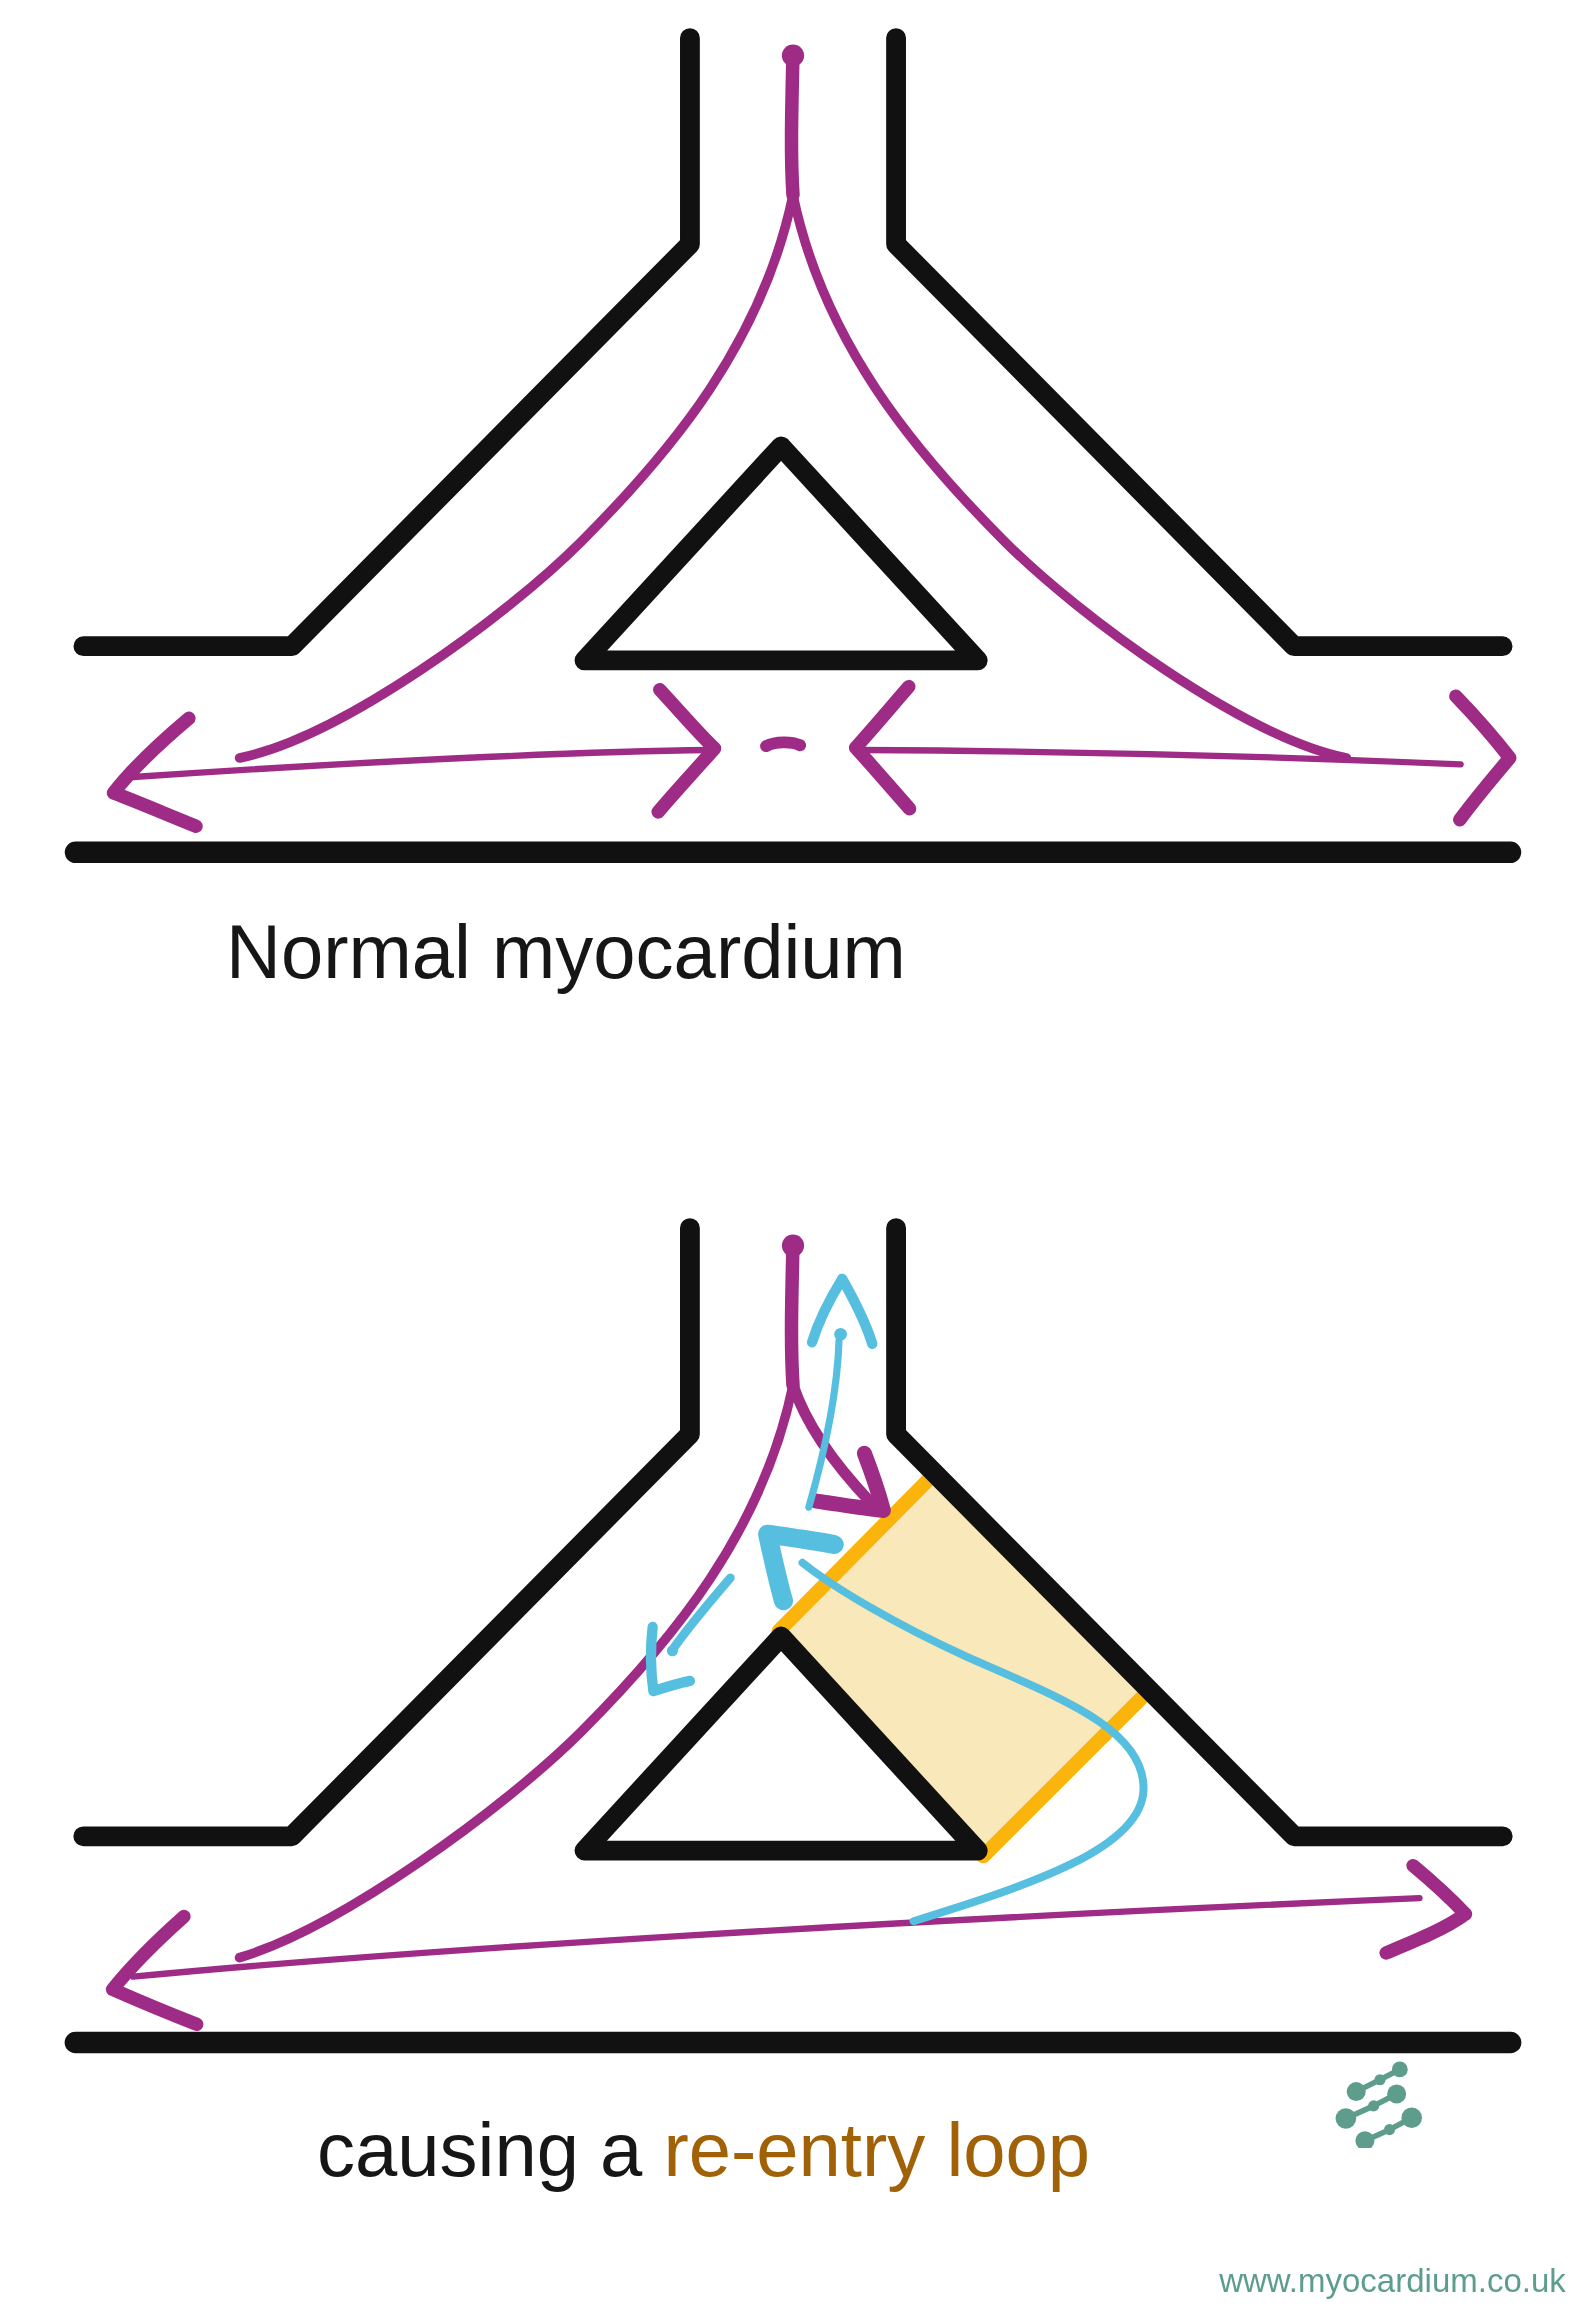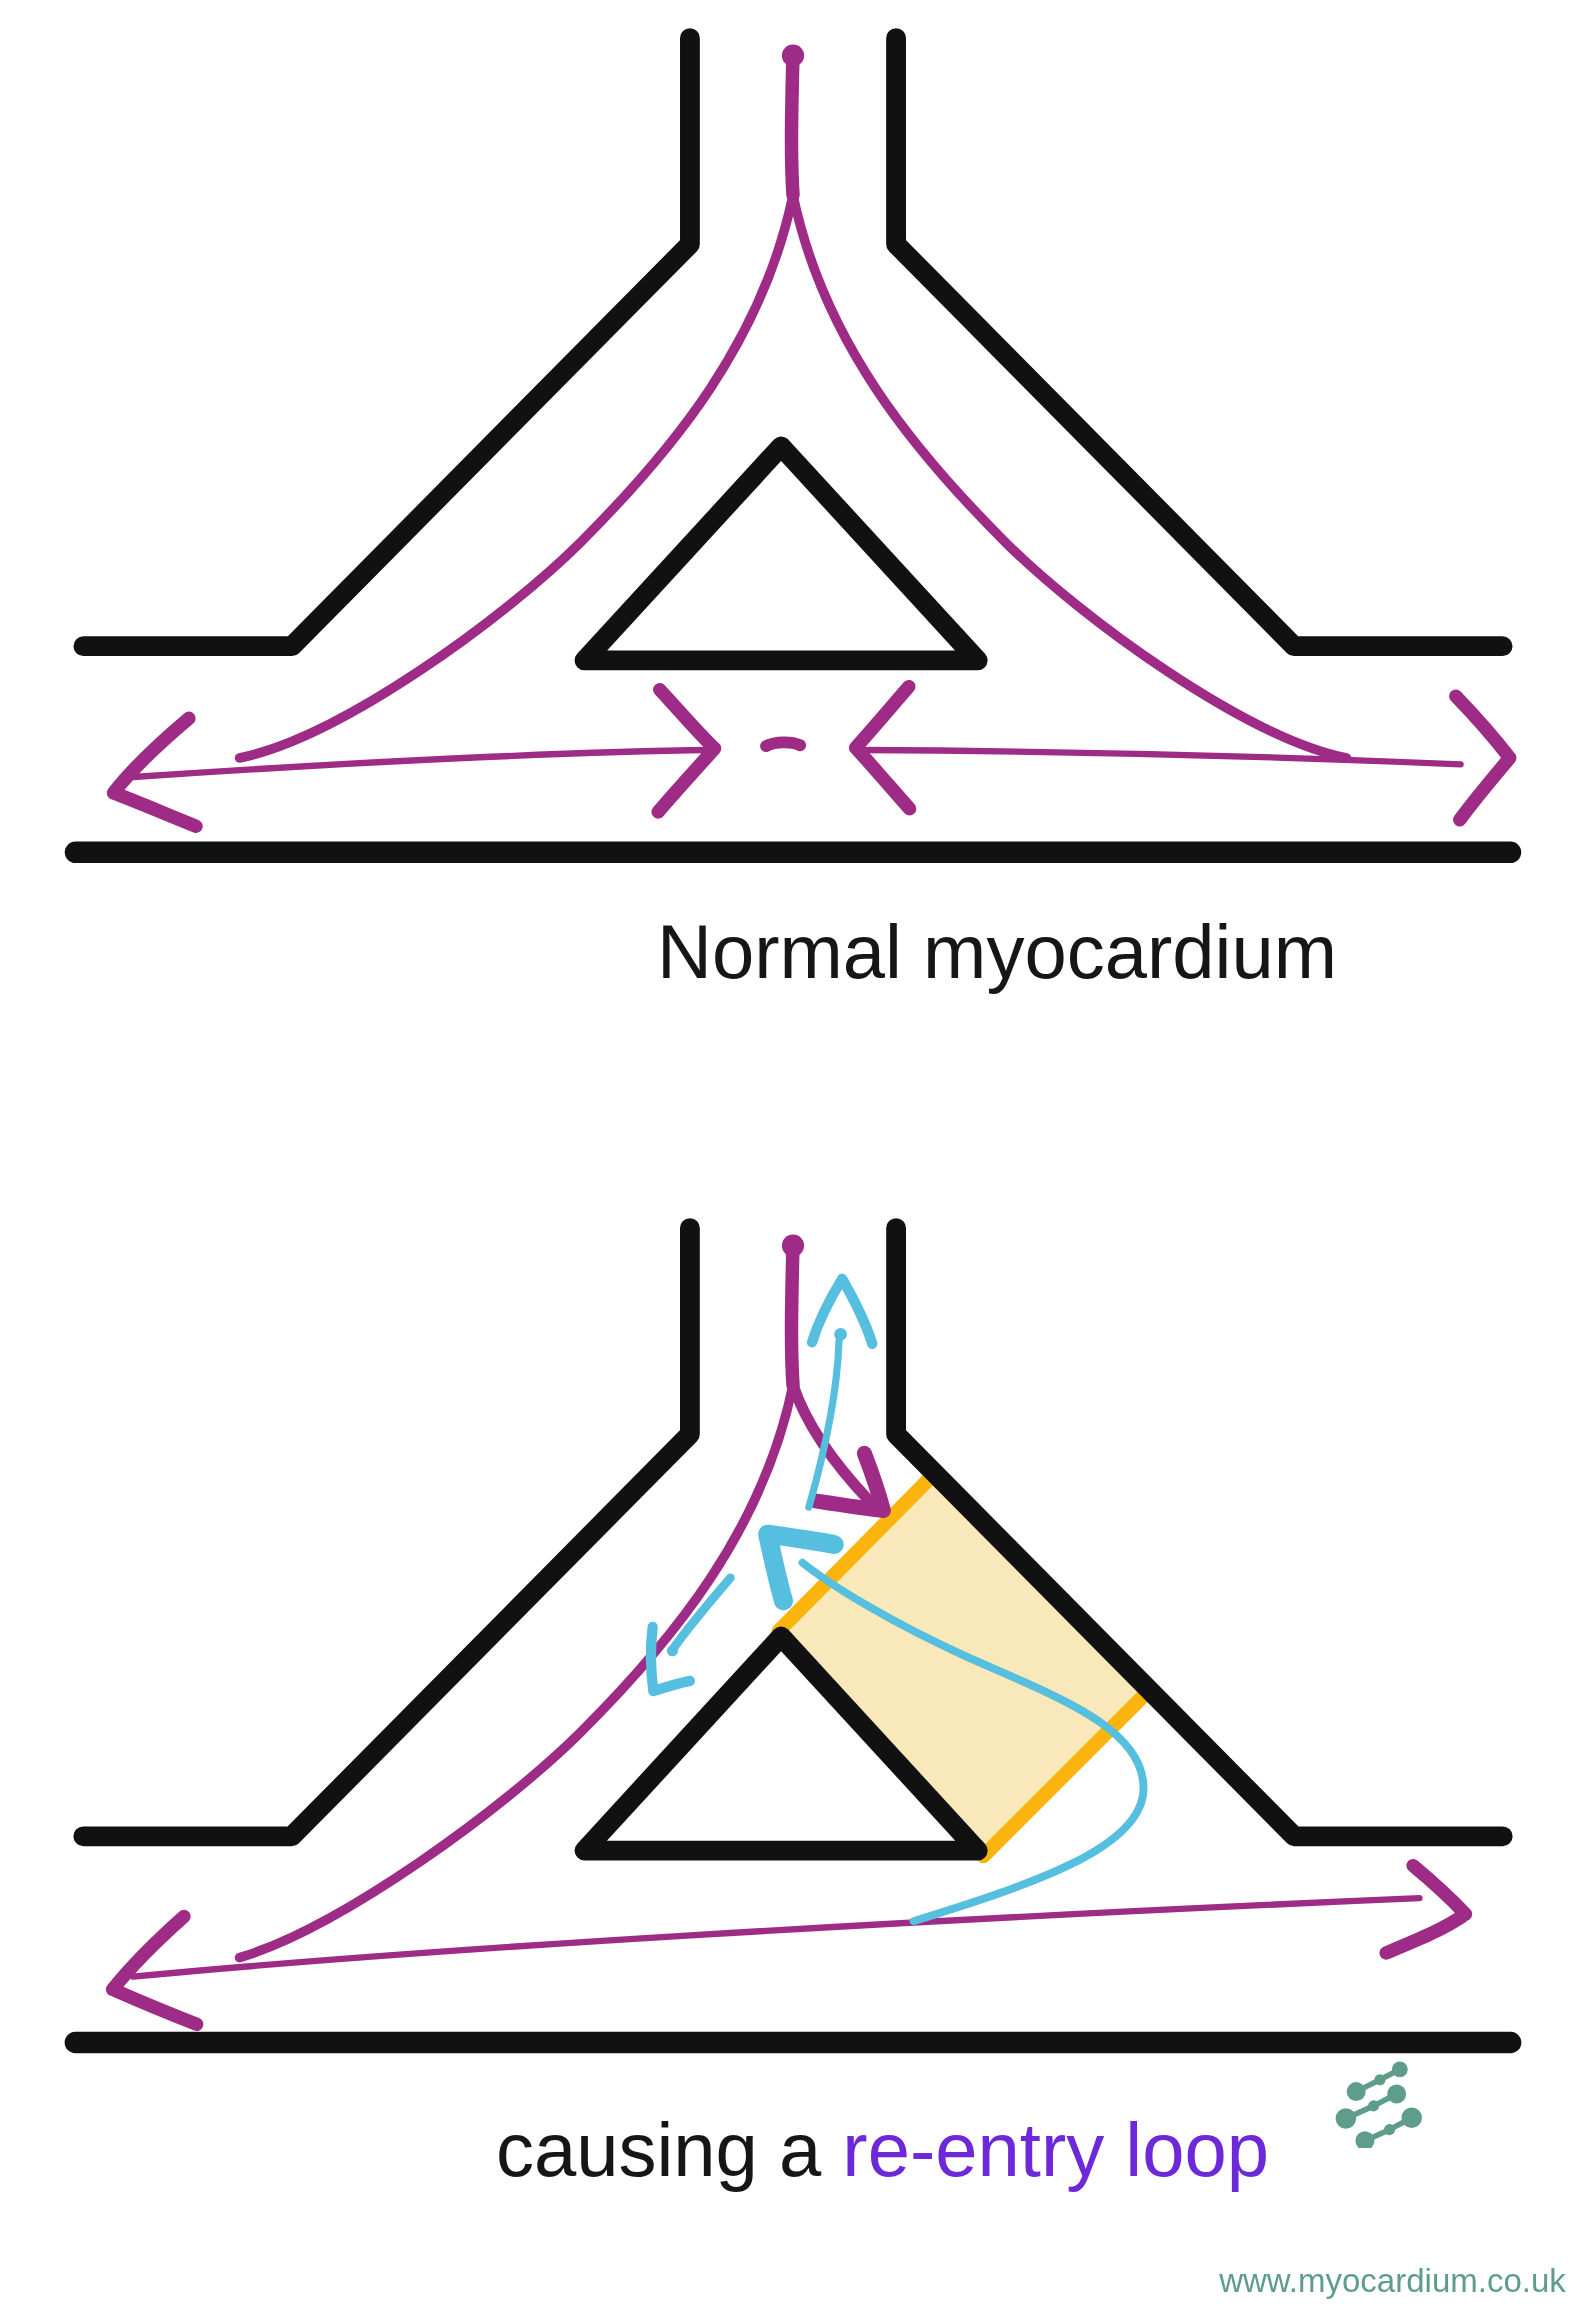--- a/index.html
+++ b/index.html
@@ -9,30 +9,30 @@
     height:2319px;
     background:#ffffff;
     overflow:hidden;
     font-family:"Liberation Sans", sans-serif;
   }
   .diagram-svg{position:absolute;left:0;display:block;}
   #normal-svg{top:0;}
   #damaged-svg{top:1190px;}
   .caption{
     position:absolute;
-    text-align:right;
+    text-align:left;
     color:#161616;
     font-size:76px;
     line-height:91px;
     letter-spacing:0px;
     white-space:nowrap;
   }
   #caption-normal{left:226px;top:906px;width:1111px;}
   #caption-damaged{left:317px;top:2104px;width:952px;}
-  .highlight{color:#6d28d9;}
+  .highlight{color:#a16207;}
   .brand{
     position:absolute;
     text-align:center;
     color:#5E9D8C;
   }
   #brand-name{left:1198px;top:2132px;width:389px;font-size:67px;font-weight:700;line-height:73px;}
   #brand-credit{left:1198px;top:2212px;width:389px;font-size:37px;font-weight:700;line-height:43px;}
   #brand-url{left:1198px;top:2262px;width:389px;font-size:33px;font-weight:400;line-height:38px;}
   #brand-icon{position:absolute;left:1334px;top:2059px;}
 </style>

